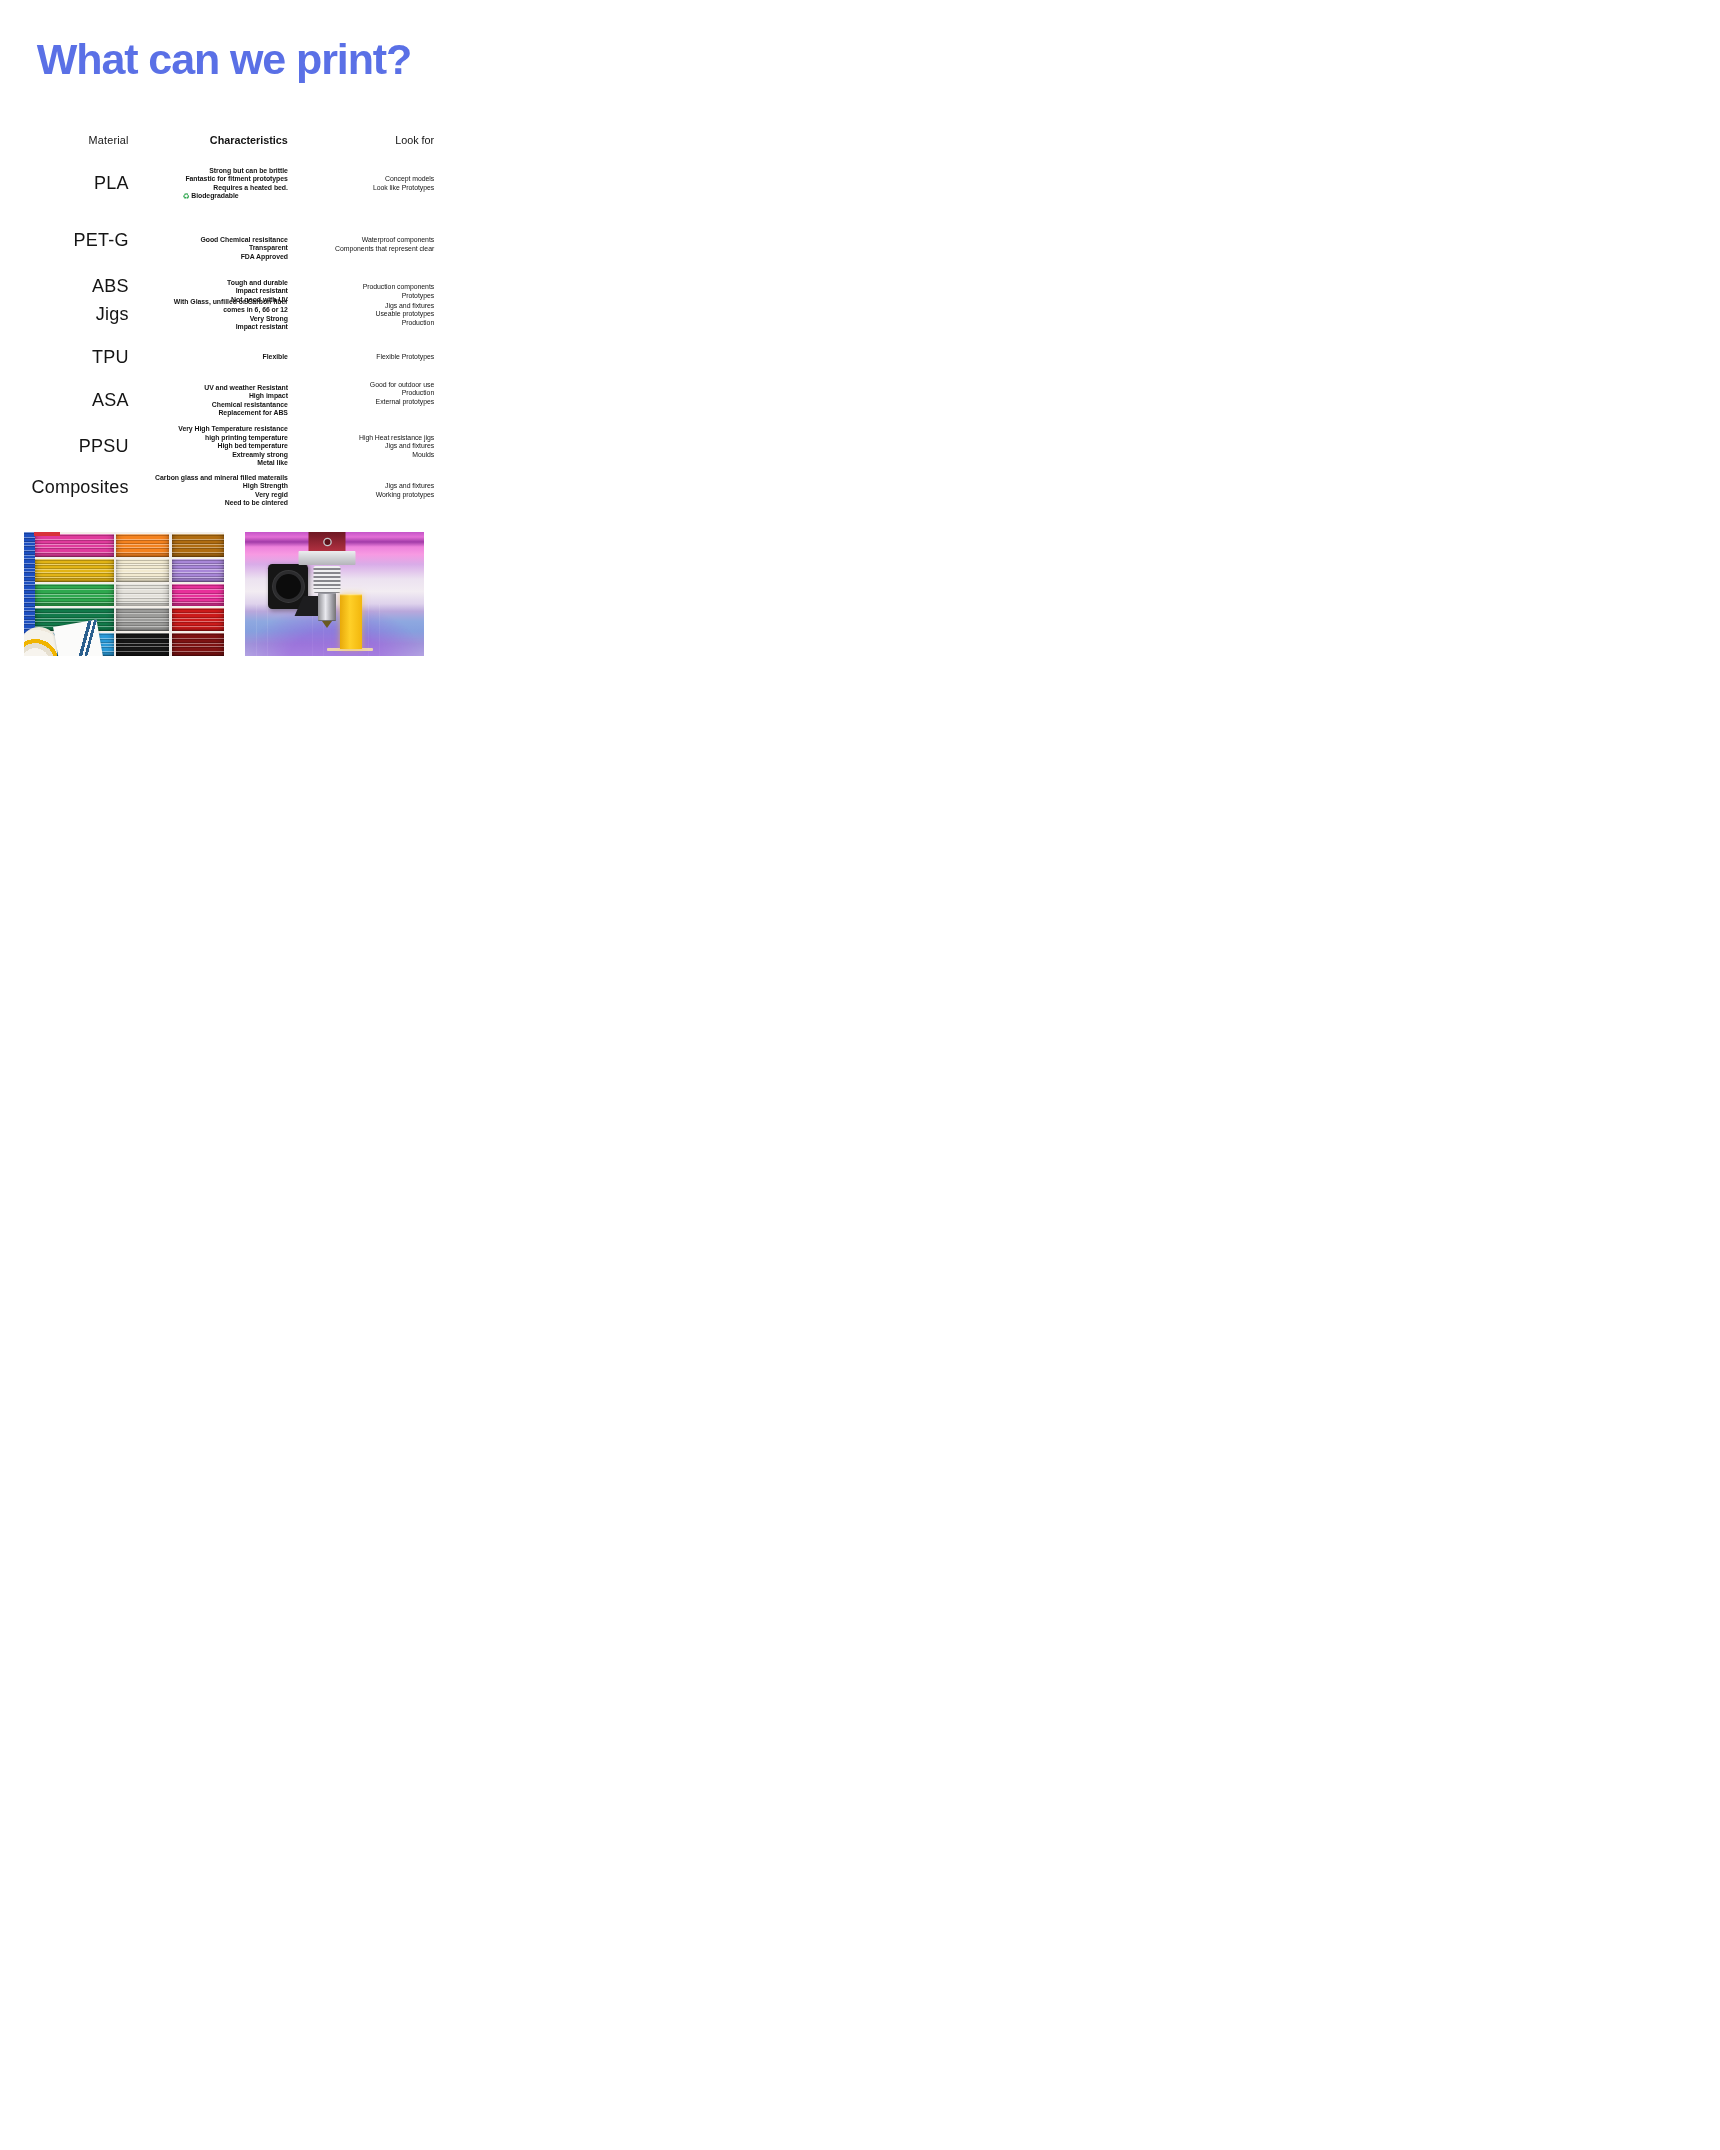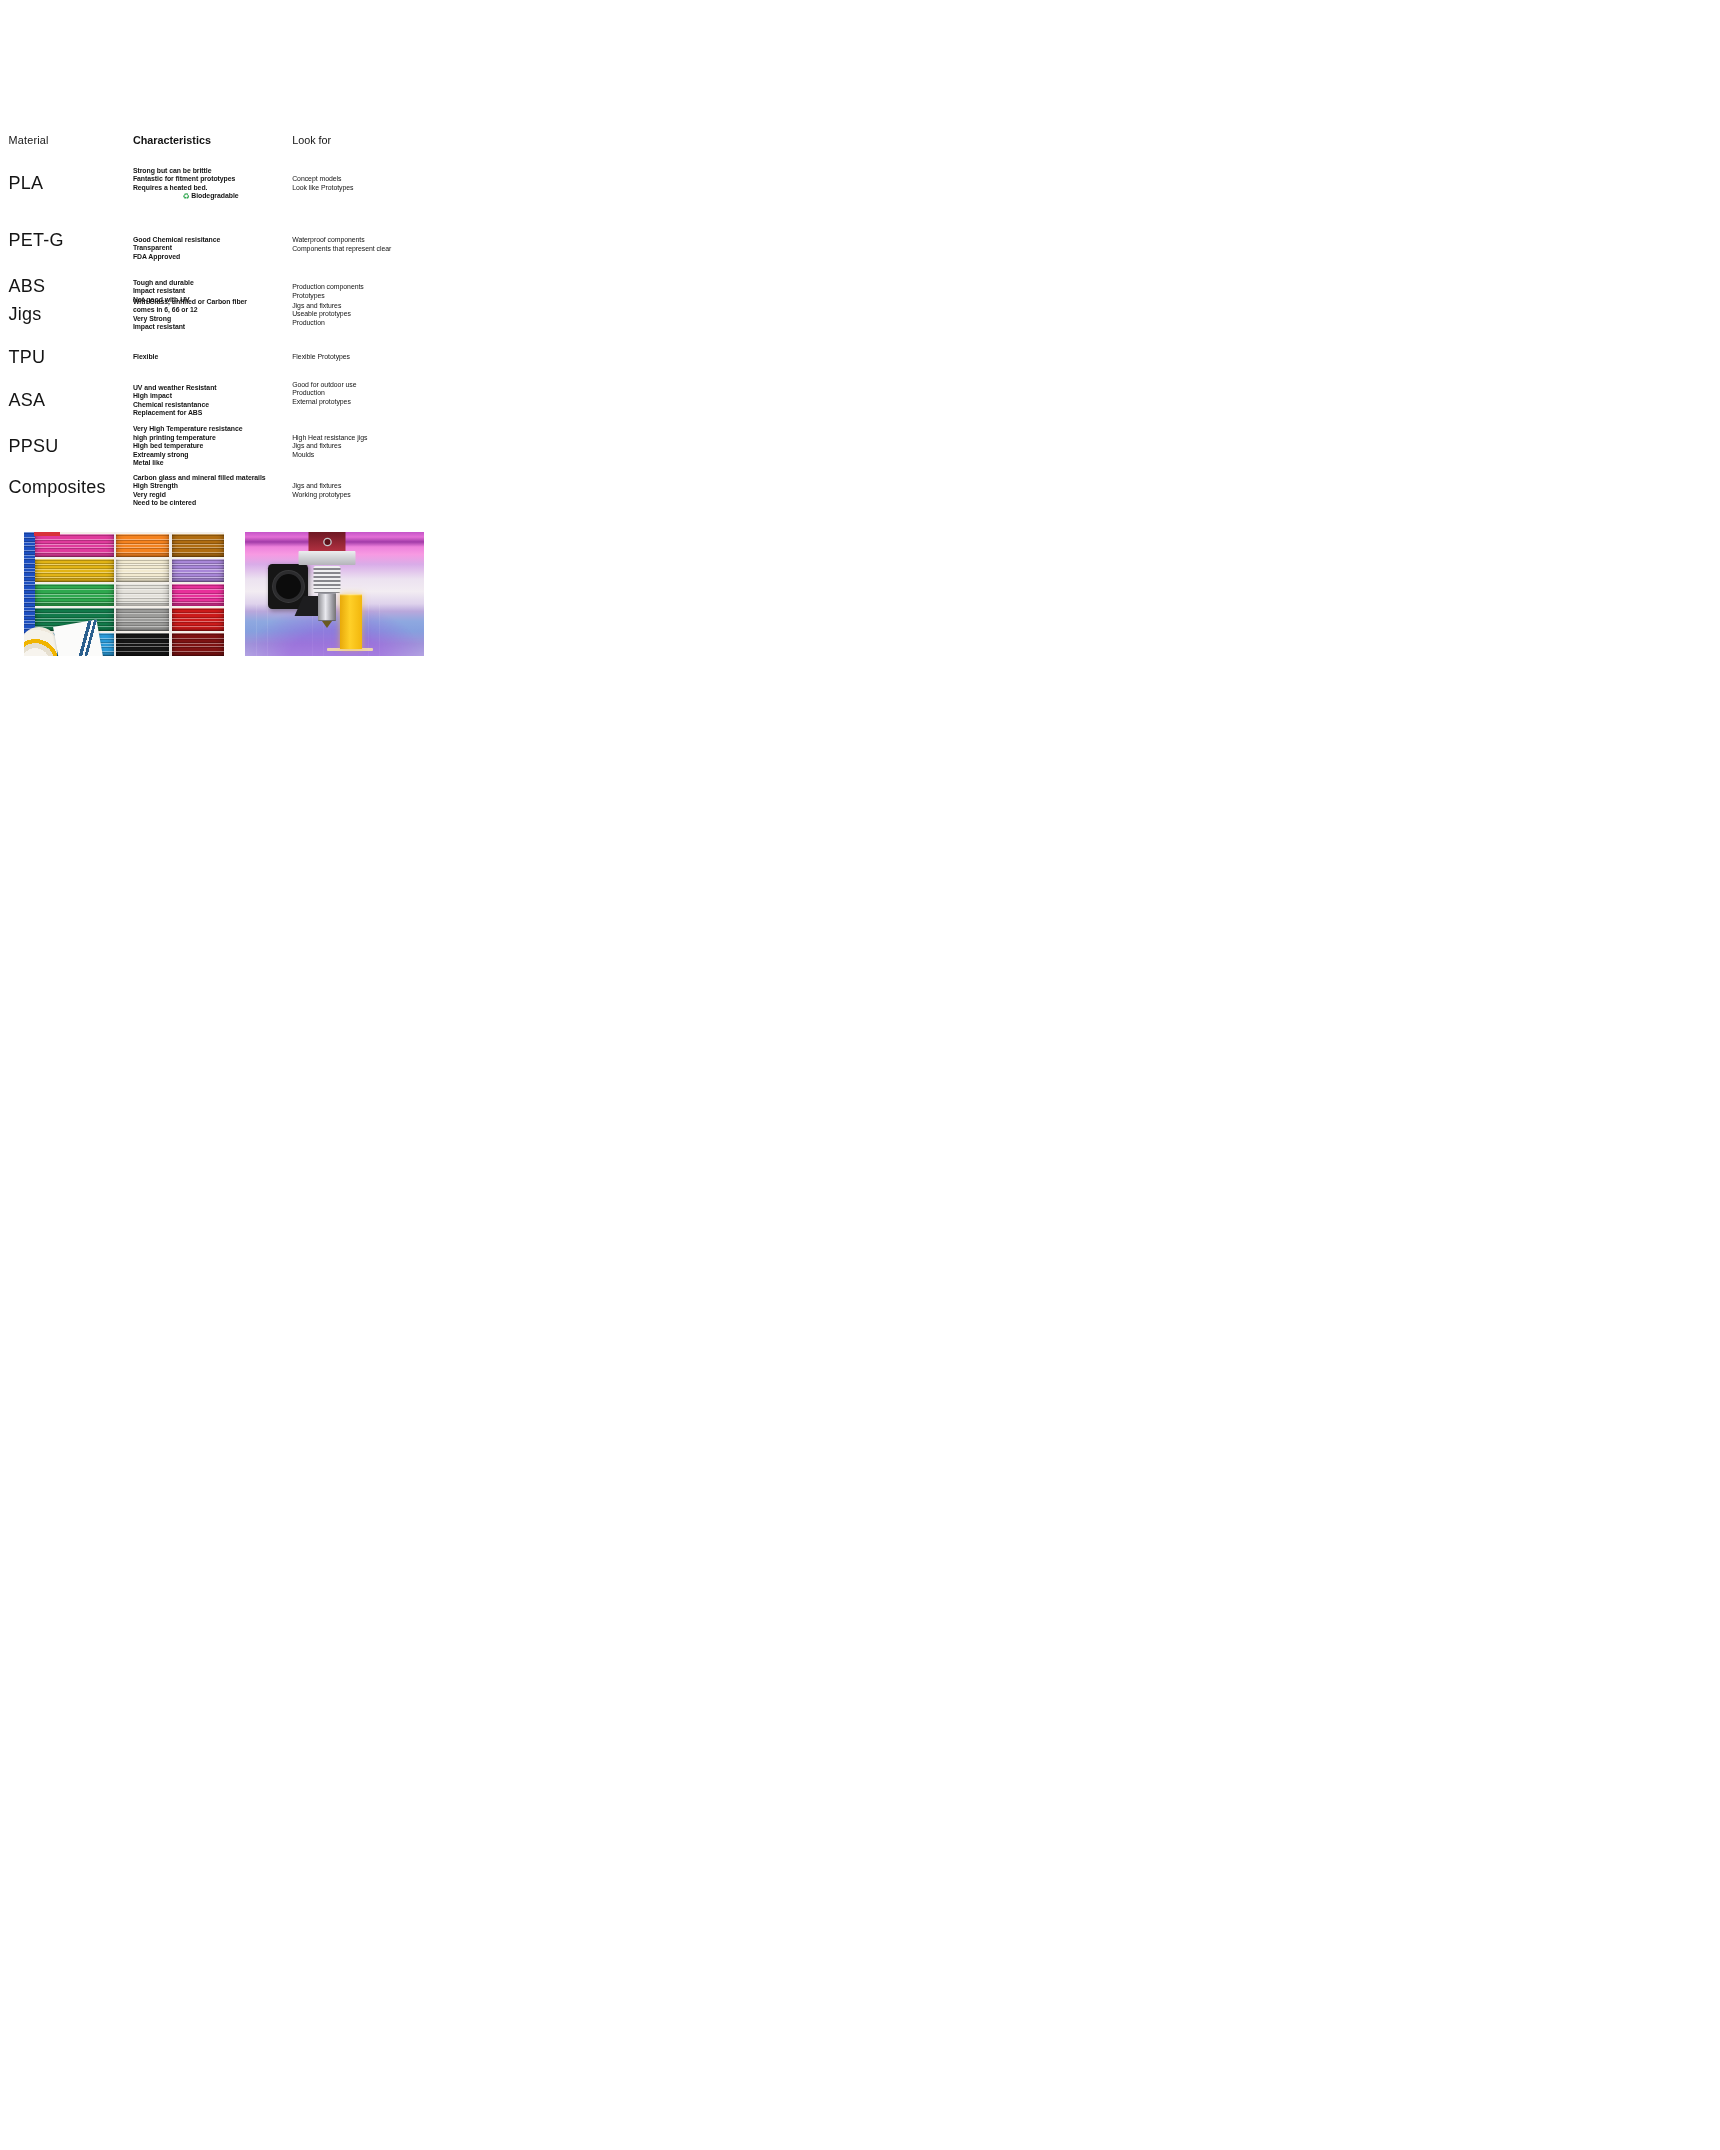--- a/index.html
+++ b/index.html
@@ -6,21 +6,21 @@
   .page{position:relative;width:448px;height:672px;background:#fff;overflow:hidden;
         font-family:"Liberation Sans",sans-serif;color:#141414;}
 
   
   .title{position:absolute;top:37px;left:0;width:100%;text-align:center;margin:0;
          font-size:43px;font-weight:700;letter-spacing:-1.1px;line-height:1.05;
          color:#5a70e6;}
 
   
   .trow{position:absolute;left:8.6px;width:430px;display:flex;align-items:center;}
-  .cell{text-align:left;}
+  .cell{text-align:right;}
   .cell-mat{width:120px;font-size:18px;letter-spacing:0.2px;}
   .cell-chars{width:155px;margin-left:4.3px;font-weight:bold;}
   .cell-used{width:142px;margin-left:4.3px;}
   .hdr{font-size:10.8px;}
   .hdr-row{top:129px;height:21.5px;}
   .line{font-size:6.9px;line-height:8.4px;letter-spacing:-0.04px;}
   .line.bio{display:flex;justify-content:center;align-items:center;gap:1.7px;}
   .recycle{font-family:"DejaVu Sans",sans-serif;font-size:8.2px;line-height:8.2px;color:#34a853;}
 
   .r0{top:160px;height:47px;}
@@ -93,20 +93,21 @@
      background:linear-gradient(90deg,#e8a90a,#ffd028 45%,#f2b60c);
      box-shadow:0 0 6px rgba(255,200,40,.55), inset 0 1.3px 0 rgba(255,255,255,.5);}
   .skirt{position:absolute;left:46%;bottom:5.2px;width:46px;height:2.6px;
      background:rgba(255,235,160,.8);border-radius:0.9px;}
 </style>
 </head>
 <body>
 
 <div class="page" style="color: rgb(20, 20, 20);">
 
+  <h1 class="title" style="color: rgb(90, 112, 230);">What can we print?</h1>
 
   <div class="trow hdr-row">
     <div class="cell cell-mat hdr">Material</div>
     <div class="cell cell-chars hdr">Characteristics</div>
     <div class="cell cell-used hdr">Look for</div>
   </div>
 
   <div id="mat-rows">
       <div class="trow r0">
         <div class="cell cell-mat"><span>PLA</span></div>

